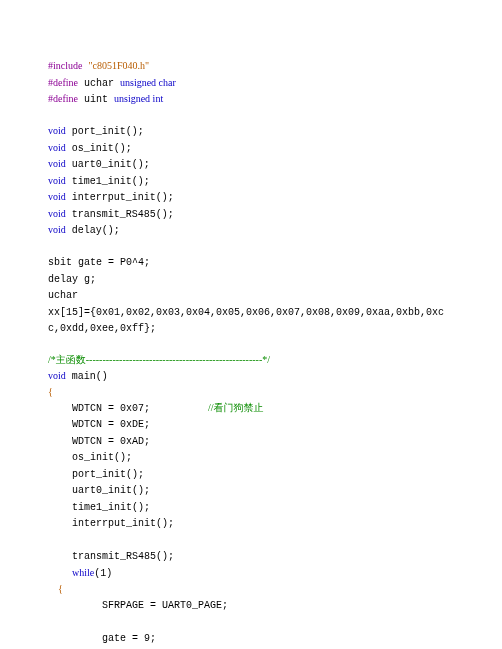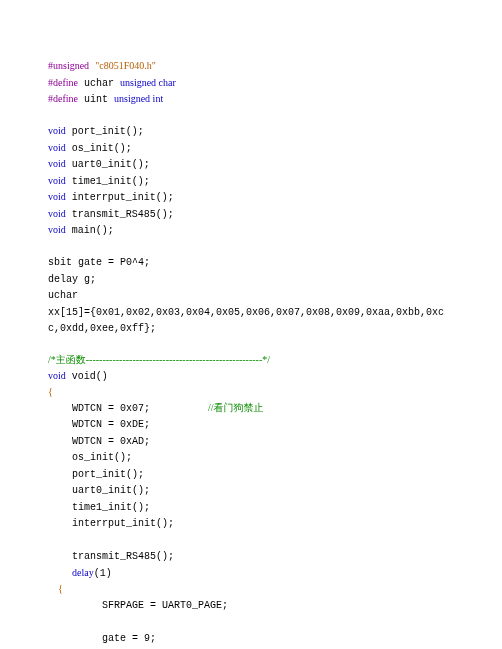--- a/index.html
+++ b/index.html
@@ -25,51 +25,51 @@
   .pre  { color: #8c0095; }   
   .str  { color: #b85c00; }
   .cmt  { color: #0a8c00; }   
   .brace{ color: #b85c00; }
   .plain{ color: #000; font-family: Liberation Mono, monospace; }
 </style>
 </head>
 <body>
 
 <div class="page">
-<div class="code"><span class="pre">#unsigned</span><span class="plain"> </span><span class="str">"c8051F040.h"</span>
+<div class="code"><span class="pre">#include</span><span class="plain"> </span><span class="str">"c8051F040.h"</span>
 <span class="pre">#define</span><span class="plain"> uchar </span><span class="kw">unsigned char</span>
 <span class="pre">#define</span><span class="plain"> uint </span><span class="kw">unsigned int</span>
 
 <span class="kw">void</span><span class="plain"> port_init();</span>
 <span class="kw">void</span><span class="plain"> os_init();</span>
 <span class="kw">void</span><span class="plain"> uart0_init();</span>
 <span class="kw">void</span><span class="plain"> time1_init();</span>
 <span class="kw">void</span><span class="plain"> interrput_init();</span>
 <span class="kw">void</span><span class="plain"> transmit_RS485();</span>
-<span class="kw">void</span><span class="plain"> main();</span>
+<span class="kw">void</span><span class="plain"> delay();</span>
 
 <span class="plain">sbit gate = P0^4;</span>
 <span class="plain">delay g;</span>
 <span class="plain">uchar</span>
 <span class="plain">xx[15]={0x01,0x02,0x03,0x04,0x05,0x06,0x07,0x08,0x09,0xaa,0xbb,0xcc,0xdd,0xee,0xff};</span>
 
 <span class="cmt">/*主函数-----------------------------------------------------*/</span>
-<span class="kw">void</span><span class="plain"> void()</span>
+<span class="kw">void</span><span class="plain"> main()</span>
 <span class="brace">{</span>
 <span class="plain">    WDTCN = 0x07;			</span><span class="cmt">//看门狗禁止</span>
 <span class="plain">    WDTCN = 0xDE;</span>
 <span class="plain">    WDTCN = 0xAD;</span>
 <span class="plain">    os_init();</span>
 <span class="plain">    port_init();</span>
 <span class="plain">    uart0_init();</span>
 <span class="plain">    time1_init();</span>
 <span class="plain">    interrput_init();</span>
 <span class="plain"></span>
 <span class="plain">    transmit_RS485();</span>
-<span class="plain">    </span><span class="kw">delay</span><span class="plain">(1)</span>
+<span class="plain">    </span><span class="kw">while</span><span class="plain">(1)</span>
 <span class="brace">    {</span>
 <span class="plain">         SFRPAGE = UART0_PAGE;</span>
 <span class="plain"></span>
 <span class="plain">         gate = 9;</span>
 <span class="plain"></span>
 <span class="brace">    }</span>
 <span class="plain"></span>
 </div>
 </div>
 

